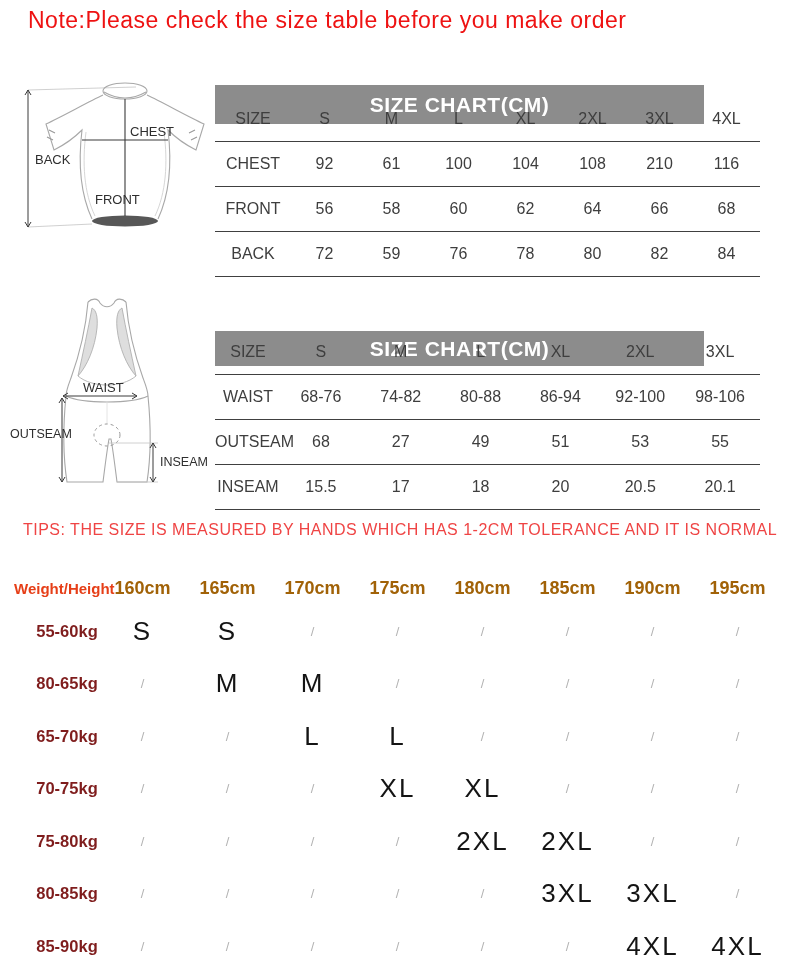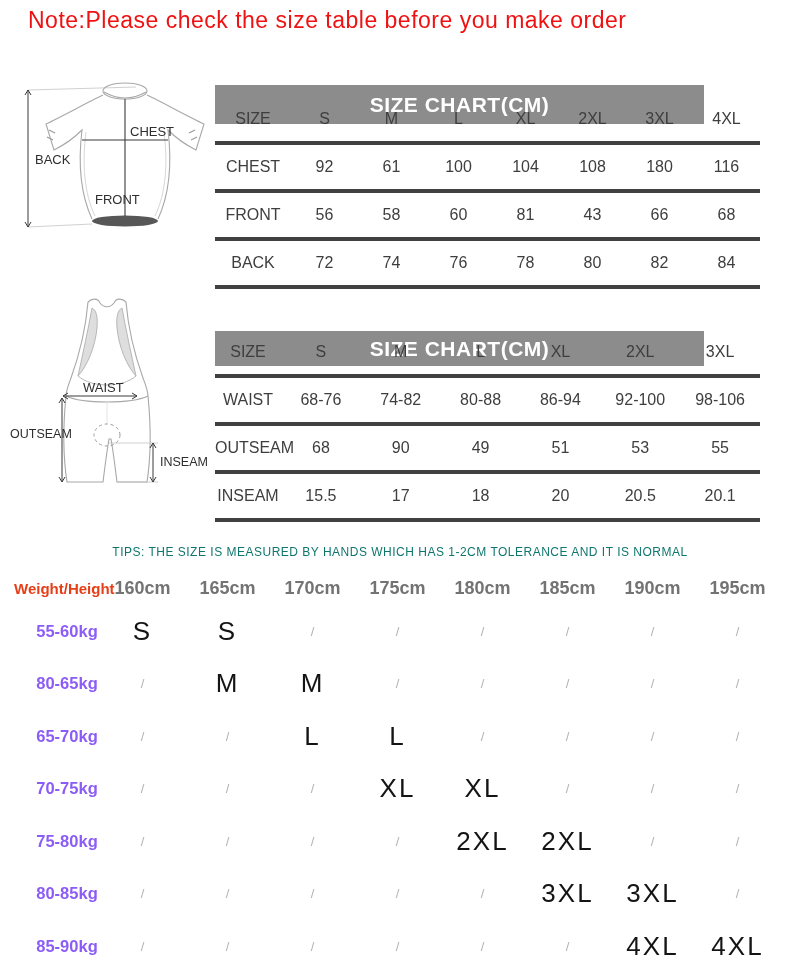--- a/index.html
+++ b/index.html
@@ -16,37 +16,37 @@
   .note{position:absolute;left:28px;top:7px;font-size:23px;letter-spacing:0.5px;color:var(--note-red);white-space:nowrap;}
 
   .bar{position:absolute;left:215px;width:489px;background:var(--bar-gray);color:#ffffff;
        font-weight:bold;display:flex;align-items:center;justify-content:center;letter-spacing:0.5px;margin-top:39px;}
   #bar1{top:46px;height:39px;font-size:21px;}
   #bar2{top:292px;height:35px;font-size:21px;}
 
   .size-table{position:absolute;left:215px;width:545px;}
   #table1{top:97px;}
   #table2{top:330px;}
-  .st-row{display:grid;height:44px;align-items:center;border-bottom:4px solid #404040;
+  .st-row{display:grid;height:44px;align-items:center;border-bottom:1px solid #404040;
           font-size:16px;color:var(--table-text);}
   #table1 .st-row{grid-template-columns:76px repeat(7,1fr);}
   #table2 .st-row{grid-template-columns:66px repeat(6,1fr);}
   .st-cell{text-align:center;white-space:nowrap;}
 
-  .tips{position:absolute;left:0;top:545px;width:800px;text-align:center;
-        font-size:12px;letter-spacing:0.5px;color:#0f766e;white-space:nowrap;}
+  .tips{position:absolute;left:0;top:521px;width:800px;text-align:center;
+        font-size:16px;letter-spacing:0.5px;color:#ef4444;white-space:nowrap;}
 
   .matrix{position:absolute;left:0;top:572px;width:780px;}
   .mx-row{display:grid;grid-template-columns:100px repeat(8,85px);align-items:center;}
   .mx-header{height:33px;}
   .mx-body-row{height:52.5px;}
   .mx-corner{font-size:15px;font-weight:bold;color:var(--corner-red);text-align:right;
              transform:translateX(14px);white-space:nowrap;}
-  .mx-colhead{font-size:18px;font-weight:bold;color:#737373;text-align:center;}
-  .mx-rowlabel{font-size:16.5px;font-weight:bold;color:#8b5cf6;text-align:center;padding-left:34px;white-space:nowrap;}
+  .mx-colhead{font-size:18px;font-weight:bold;color:#a16207;text-align:center;}
+  .mx-rowlabel{font-size:16.5px;font-weight:bold;color:#7f1d1d;text-align:center;padding-left:34px;white-space:nowrap;}
   .mx-size{font-size:26px;letter-spacing:2px;color:#141414;text-align:center;font-weight:400;white-space:nowrap;}
   .mx-slash{font-size:13px;color:var(--slash-gray);text-align:center;}
 
   .diagram{position:absolute;}
   #jersey-svg{left:18px;top:78px;}
   #shorts-svg{left:8px;top:298px;}
   svg text{font-family:"Liberation Sans", sans-serif;fill:#2e2e2e;}
 </style>
 </head>
 <body>
@@ -98,37 +98,37 @@
         <span class="st-cell">3XL</span>
         <span class="st-cell">4XL</span>
       </div>
       <div class="st-row">
         <span class="st-cell">CHEST</span>
         <span class="st-cell">92</span>
         <span class="st-cell">61</span>
         <span class="st-cell">100</span>
         <span class="st-cell">104</span>
         <span class="st-cell">108</span>
-        <span class="st-cell">180</span>
+        <span class="st-cell">210</span>
         <span class="st-cell">116</span>
       </div>
       <div class="st-row">
         <span class="st-cell">FRONT</span>
         <span class="st-cell">56</span>
         <span class="st-cell">58</span>
         <span class="st-cell">60</span>
-        <span class="st-cell">81</span>
-        <span class="st-cell">43</span>
+        <span class="st-cell">62</span>
+        <span class="st-cell">64</span>
         <span class="st-cell">66</span>
         <span class="st-cell">68</span>
       </div>
       <div class="st-row">
         <span class="st-cell">BACK</span>
         <span class="st-cell">72</span>
-        <span class="st-cell">74</span>
+        <span class="st-cell">59</span>
         <span class="st-cell">76</span>
         <span class="st-cell">78</span>
         <span class="st-cell">80</span>
         <span class="st-cell">82</span>
         <span class="st-cell">84</span>
       </div>
     </div>
 
   <div class="bar" id="bar2">SIZE CHART(CM)</div>
 
@@ -185,21 +185,21 @@
         <span class="st-cell">68-76</span>
         <span class="st-cell">74-82</span>
         <span class="st-cell">80-88</span>
         <span class="st-cell">86-94</span>
         <span class="st-cell">92-100</span>
         <span class="st-cell">98-106</span>
       </div>
       <div class="st-row">
         <span class="st-cell">OUTSEAM</span>
         <span class="st-cell">68</span>
-        <span class="st-cell">90</span>
+        <span class="st-cell">27</span>
         <span class="st-cell">49</span>
         <span class="st-cell">51</span>
         <span class="st-cell">53</span>
         <span class="st-cell">55</span>
       </div>
       <div class="st-row">
         <span class="st-cell">INSEAM</span>
         <span class="st-cell">15.5</span>
         <span class="st-cell">17</span>
         <span class="st-cell">18</span>

